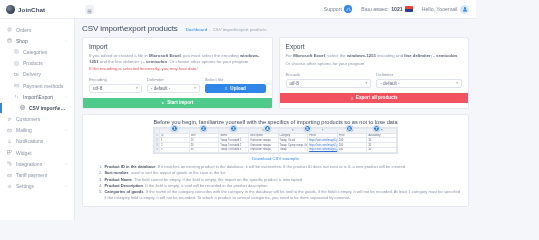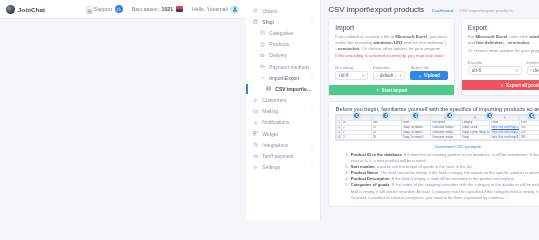--- a/index.html
+++ b/index.html
@@ -2,21 +2,21 @@
 <html><head>
 <meta charset="utf-8">
 <style>
   * { box-sizing: border-box; margin: 0; padding: 0; }
   html, body {
     width: 539px; height: 220px;
     font-family: "Liberation Sans", sans-serif;
     background: #f4f6fa;
     overflow: hidden;
   }
-  .app { position: relative; width: 476px; height: 220px; display: flex; flex-direction: row; }
+  .app { position: relative; width: 476px; height: 220px; display: flex; flex-direction: column; }
 
   
   .topbar {
     height: 19px; background: #ffffff; border-bottom: 1px solid #e8ebf1;
     display: flex; align-items: center; flex: 0 0 auto; position: relative; z-index: 5;
   }
   .brand { width: 75px; display: flex; align-items: center; gap: 3px; padding-left: 6px; }
   .brand-logo {
     width: 9px; height: 9px; border-radius: 50%;
     background: radial-gradient(circle at 35% 35%, #7b8a9e 0%, #3c4655 60%, #222a36 100%);

